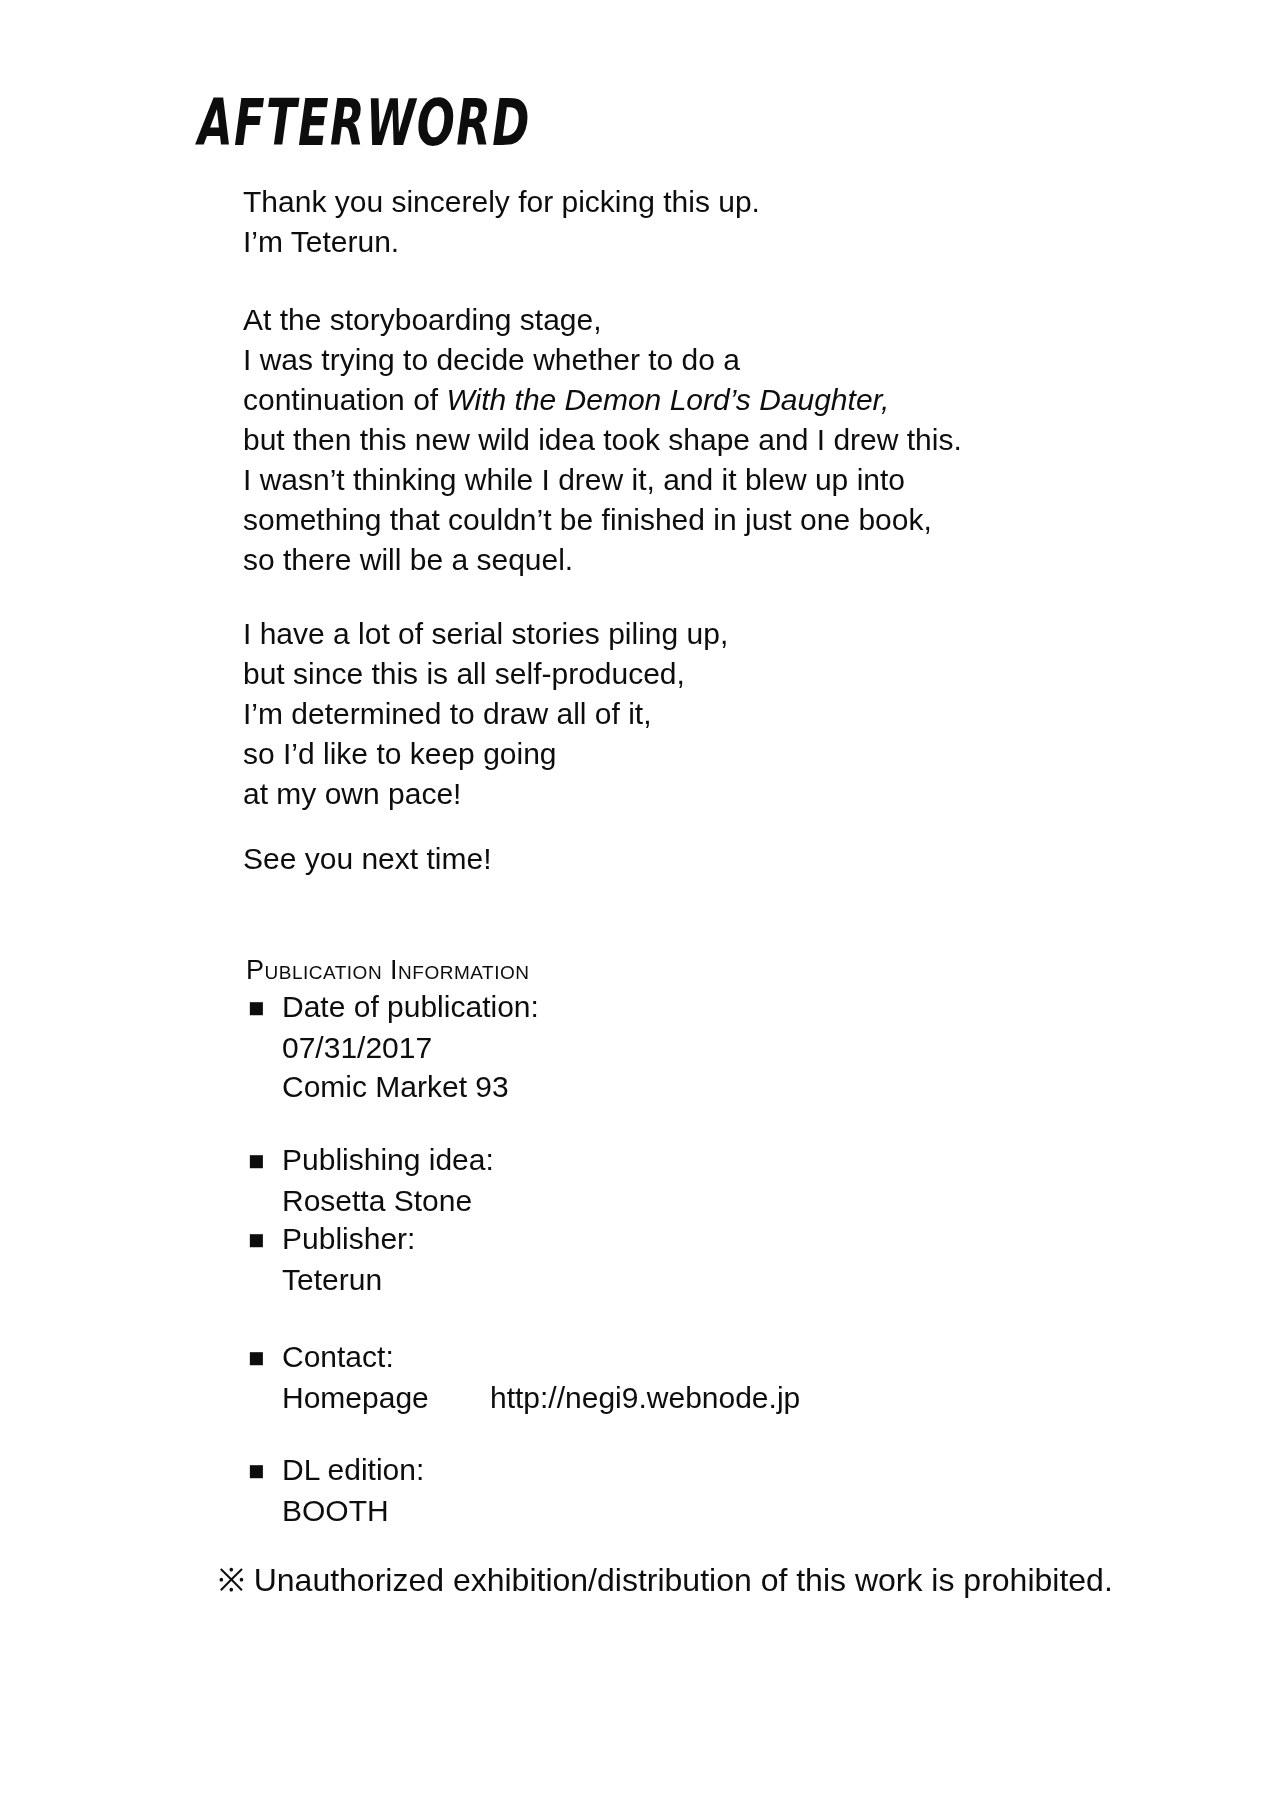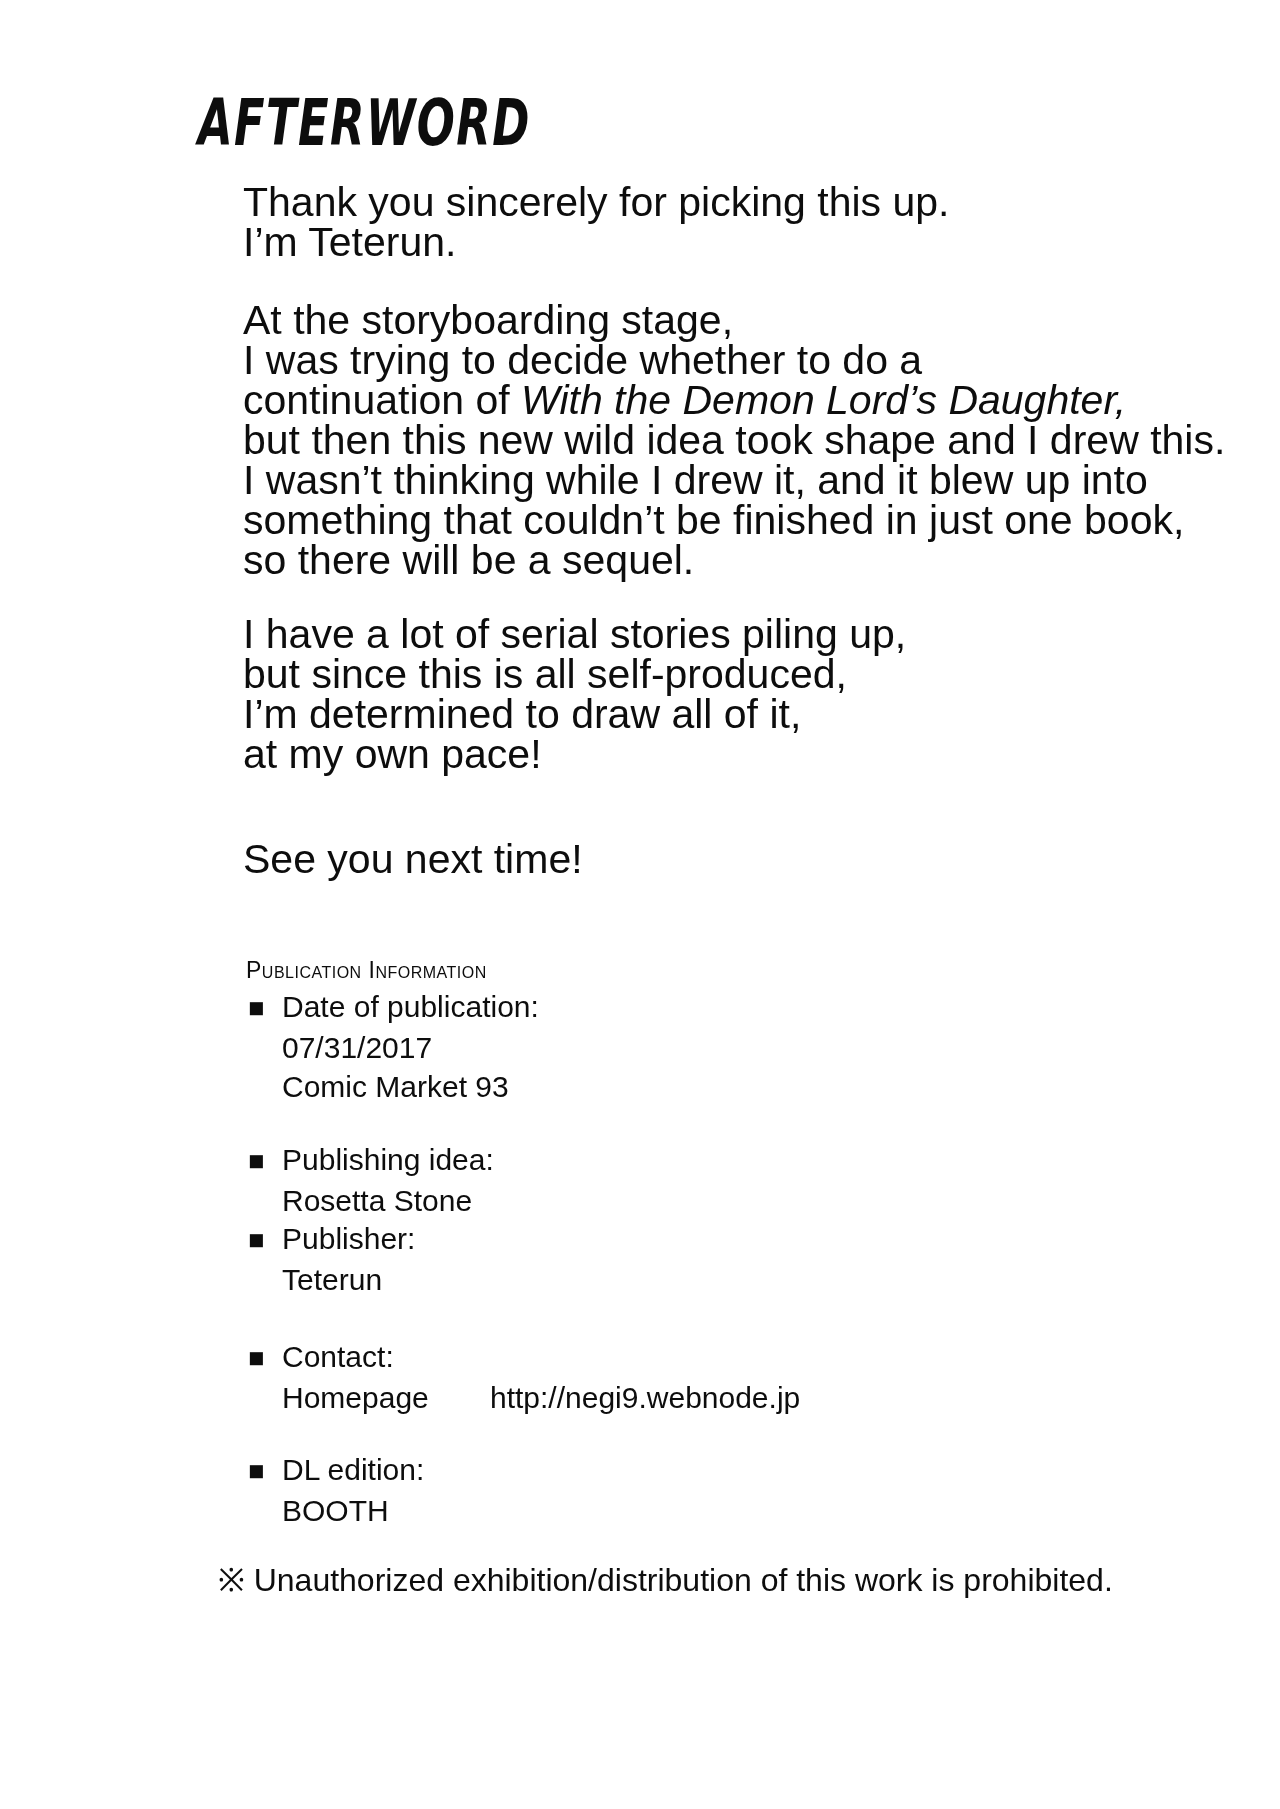--- a/index.html
+++ b/index.html
@@ -10,25 +10,25 @@
     font-family:"Liberation Sans", sans-serif; overflow:hidden;
   }
   .abs { position:absolute; }
   .title {
     margin:0; font-family:"DejaVu Sans", sans-serif;
     font-weight:700; font-style:italic;
     font-size:64px; line-height:66px; letter-spacing:2px;
     transform:scaleX(0.70); transform-origin:left top;
     white-space:nowrap;
   }
-  .body { font-size:41px; line-height:40px; white-space:nowrap; }
+  .body { font-size:30px; line-height:40px; white-space:nowrap; }
   .line { white-space:nowrap; }
   .italic { font-style:italic;margin-top:25px; }
   .pub-heading {
-    font-size:23px; line-height:40px;
+    font-size:27px; line-height:40px;
     font-variant:small-caps; letter-spacing:0.5px; white-space:nowrap;
   }
   .pub-item { font-size:30px; line-height:39px; }
   .label-row { white-space:nowrap; }
   .bullet { display:inline-block; width:34px; font-size:27px; }
   .pub-values { margin-left:34px; }
   .contact-method { display:inline-block; width:208px; }
   .notice { font-size:32px; line-height:40px; white-space:nowrap; }
 </style>
 </head>
@@ -56,20 +56,21 @@
         <div class="line">I wasn’t thinking while I drew it, and it blew up into</div>
         <div class="line">something that couldn’t be finished in just one book,</div>
         <div class="line">so there will be a sequel.</div>
       </div>
   </div>
 
   <div class="abs body" style="left:243px; top:614px;">
       <div class="line">I have a lot of serial stories piling up,</div>
       <div class="line">but since this is all self-produced,</div>
       <div class="line">I’m determined to draw all of it,</div>
+      <div class="line">so I’d like to keep going</div>
       <div class="line">at my own pace!</div>
     </div>
 
   <div class="abs body" style="left:243px; top:839px;">
     <span>See you next time!</span>
   </div>
 
   <div class="abs pub-heading" style="left:246px; top:950px;">Publication Information</div>
 
   <div class="abs pub-item" style="left:248px; top:987px;">

